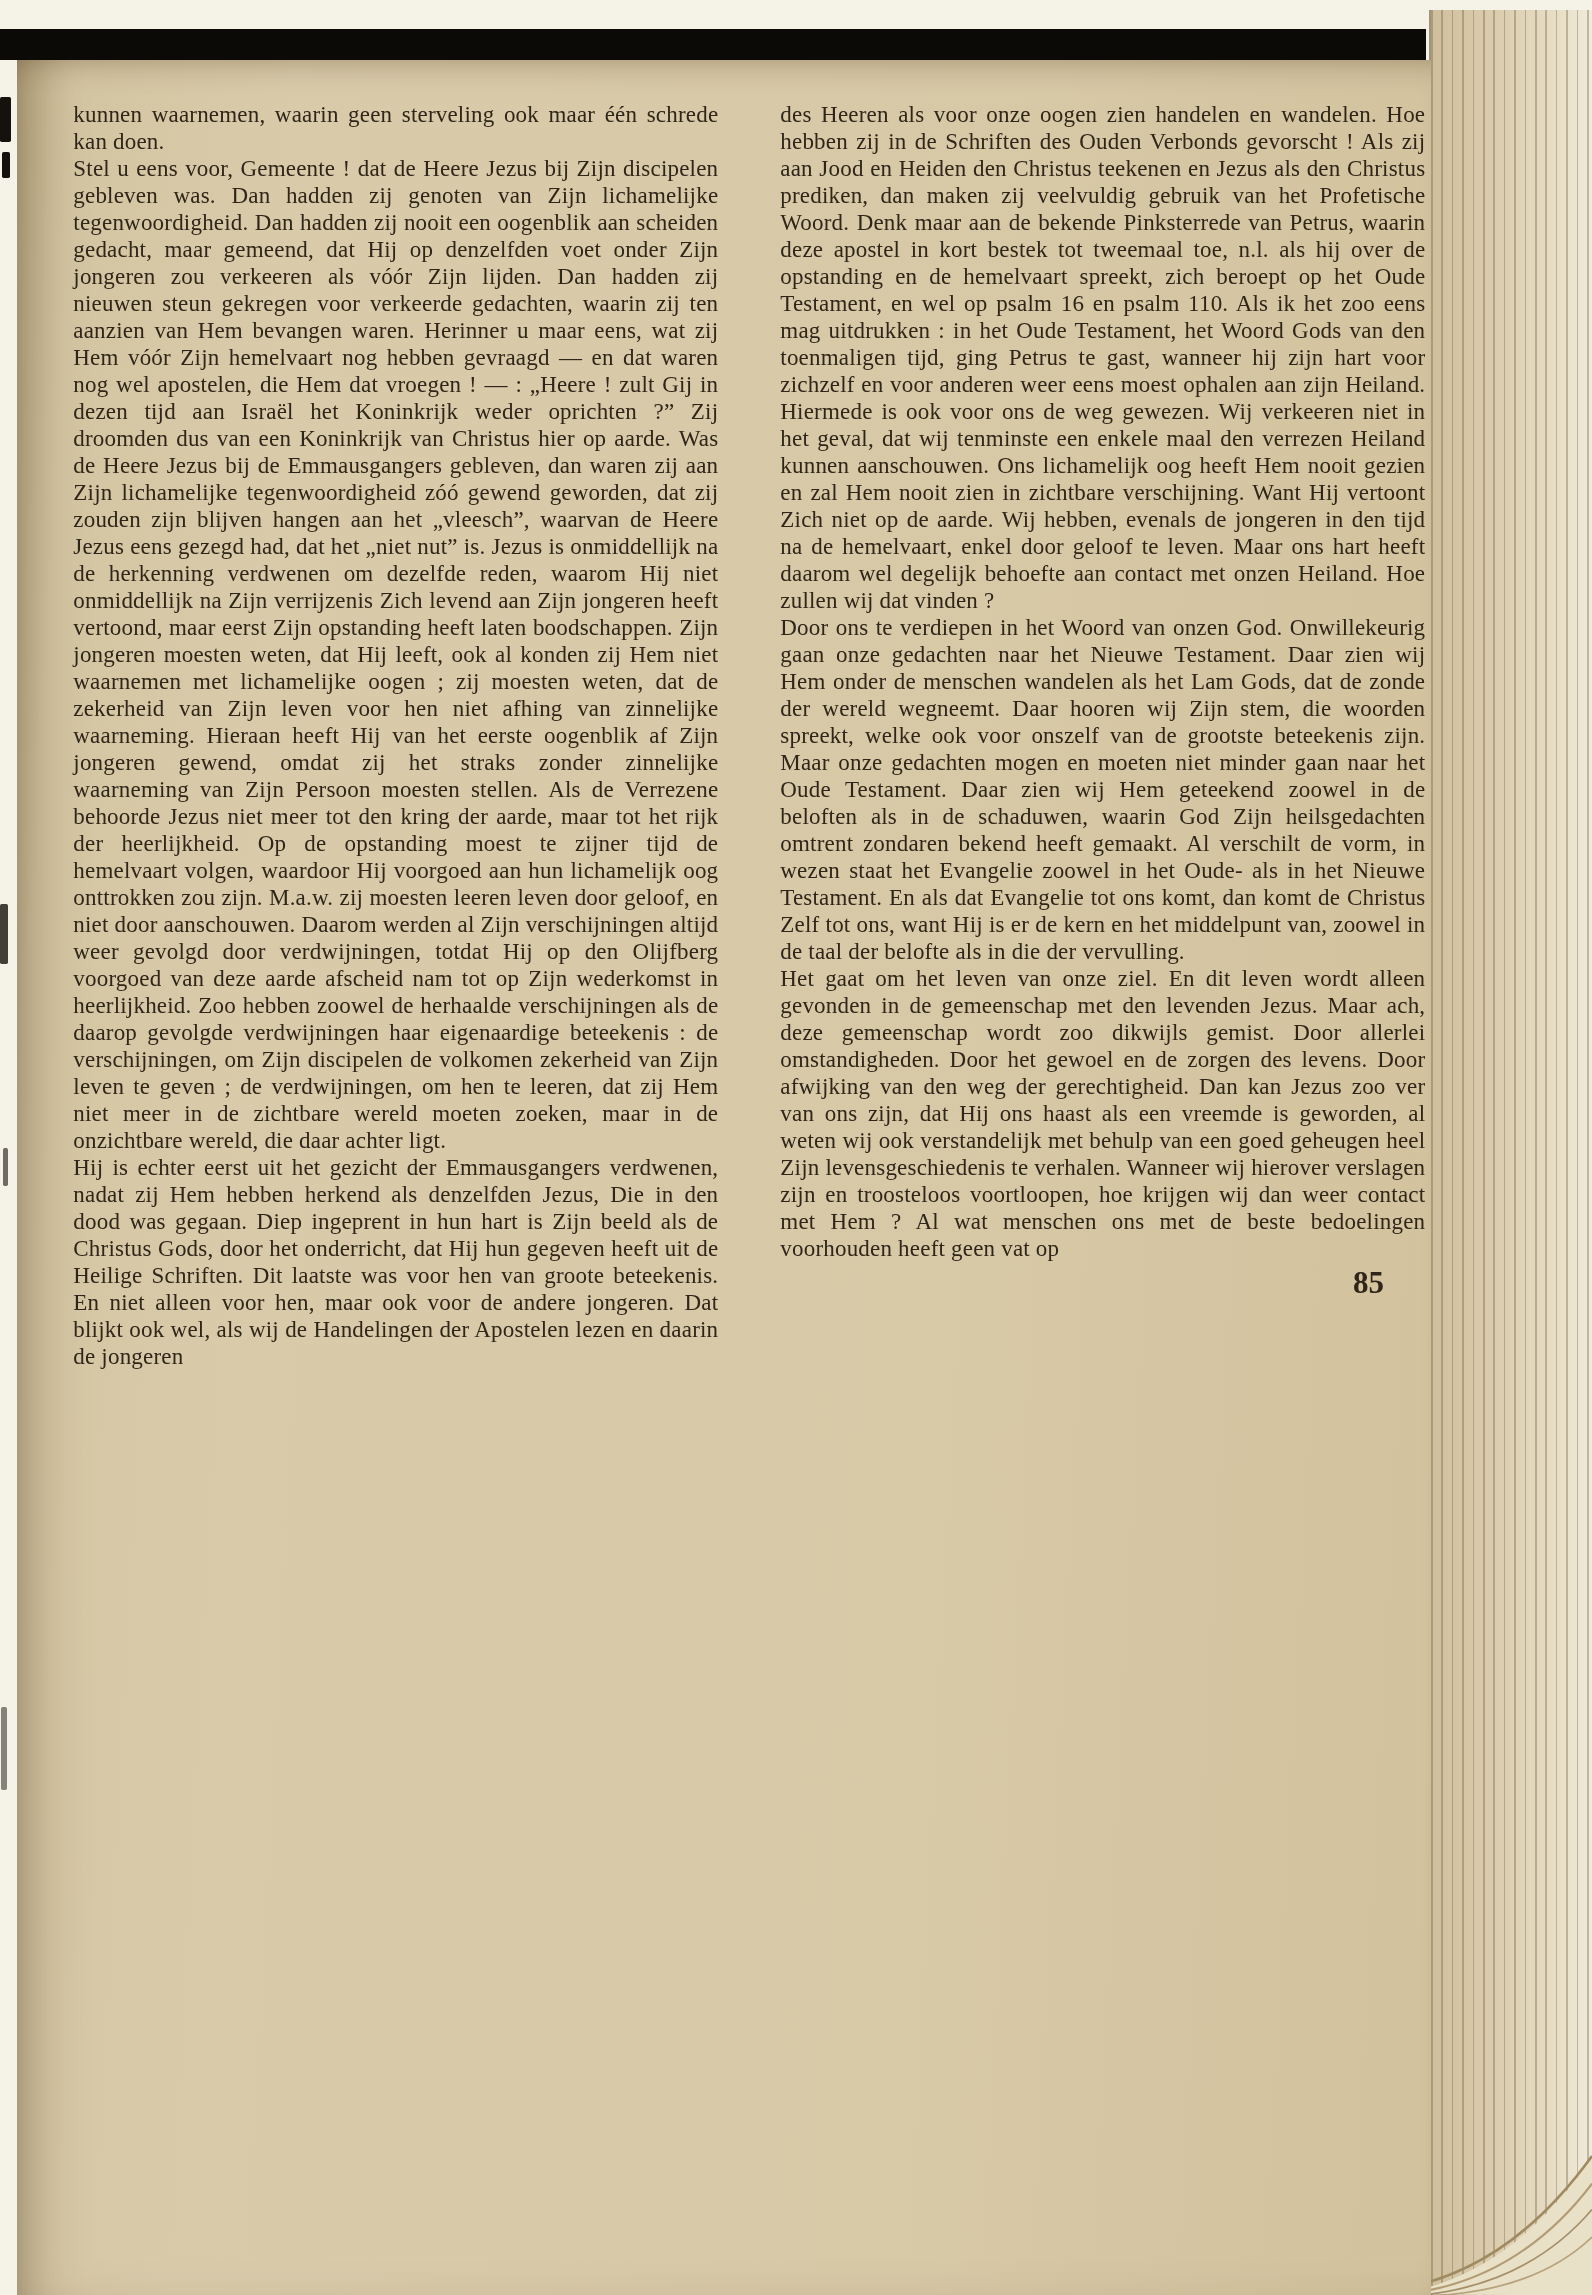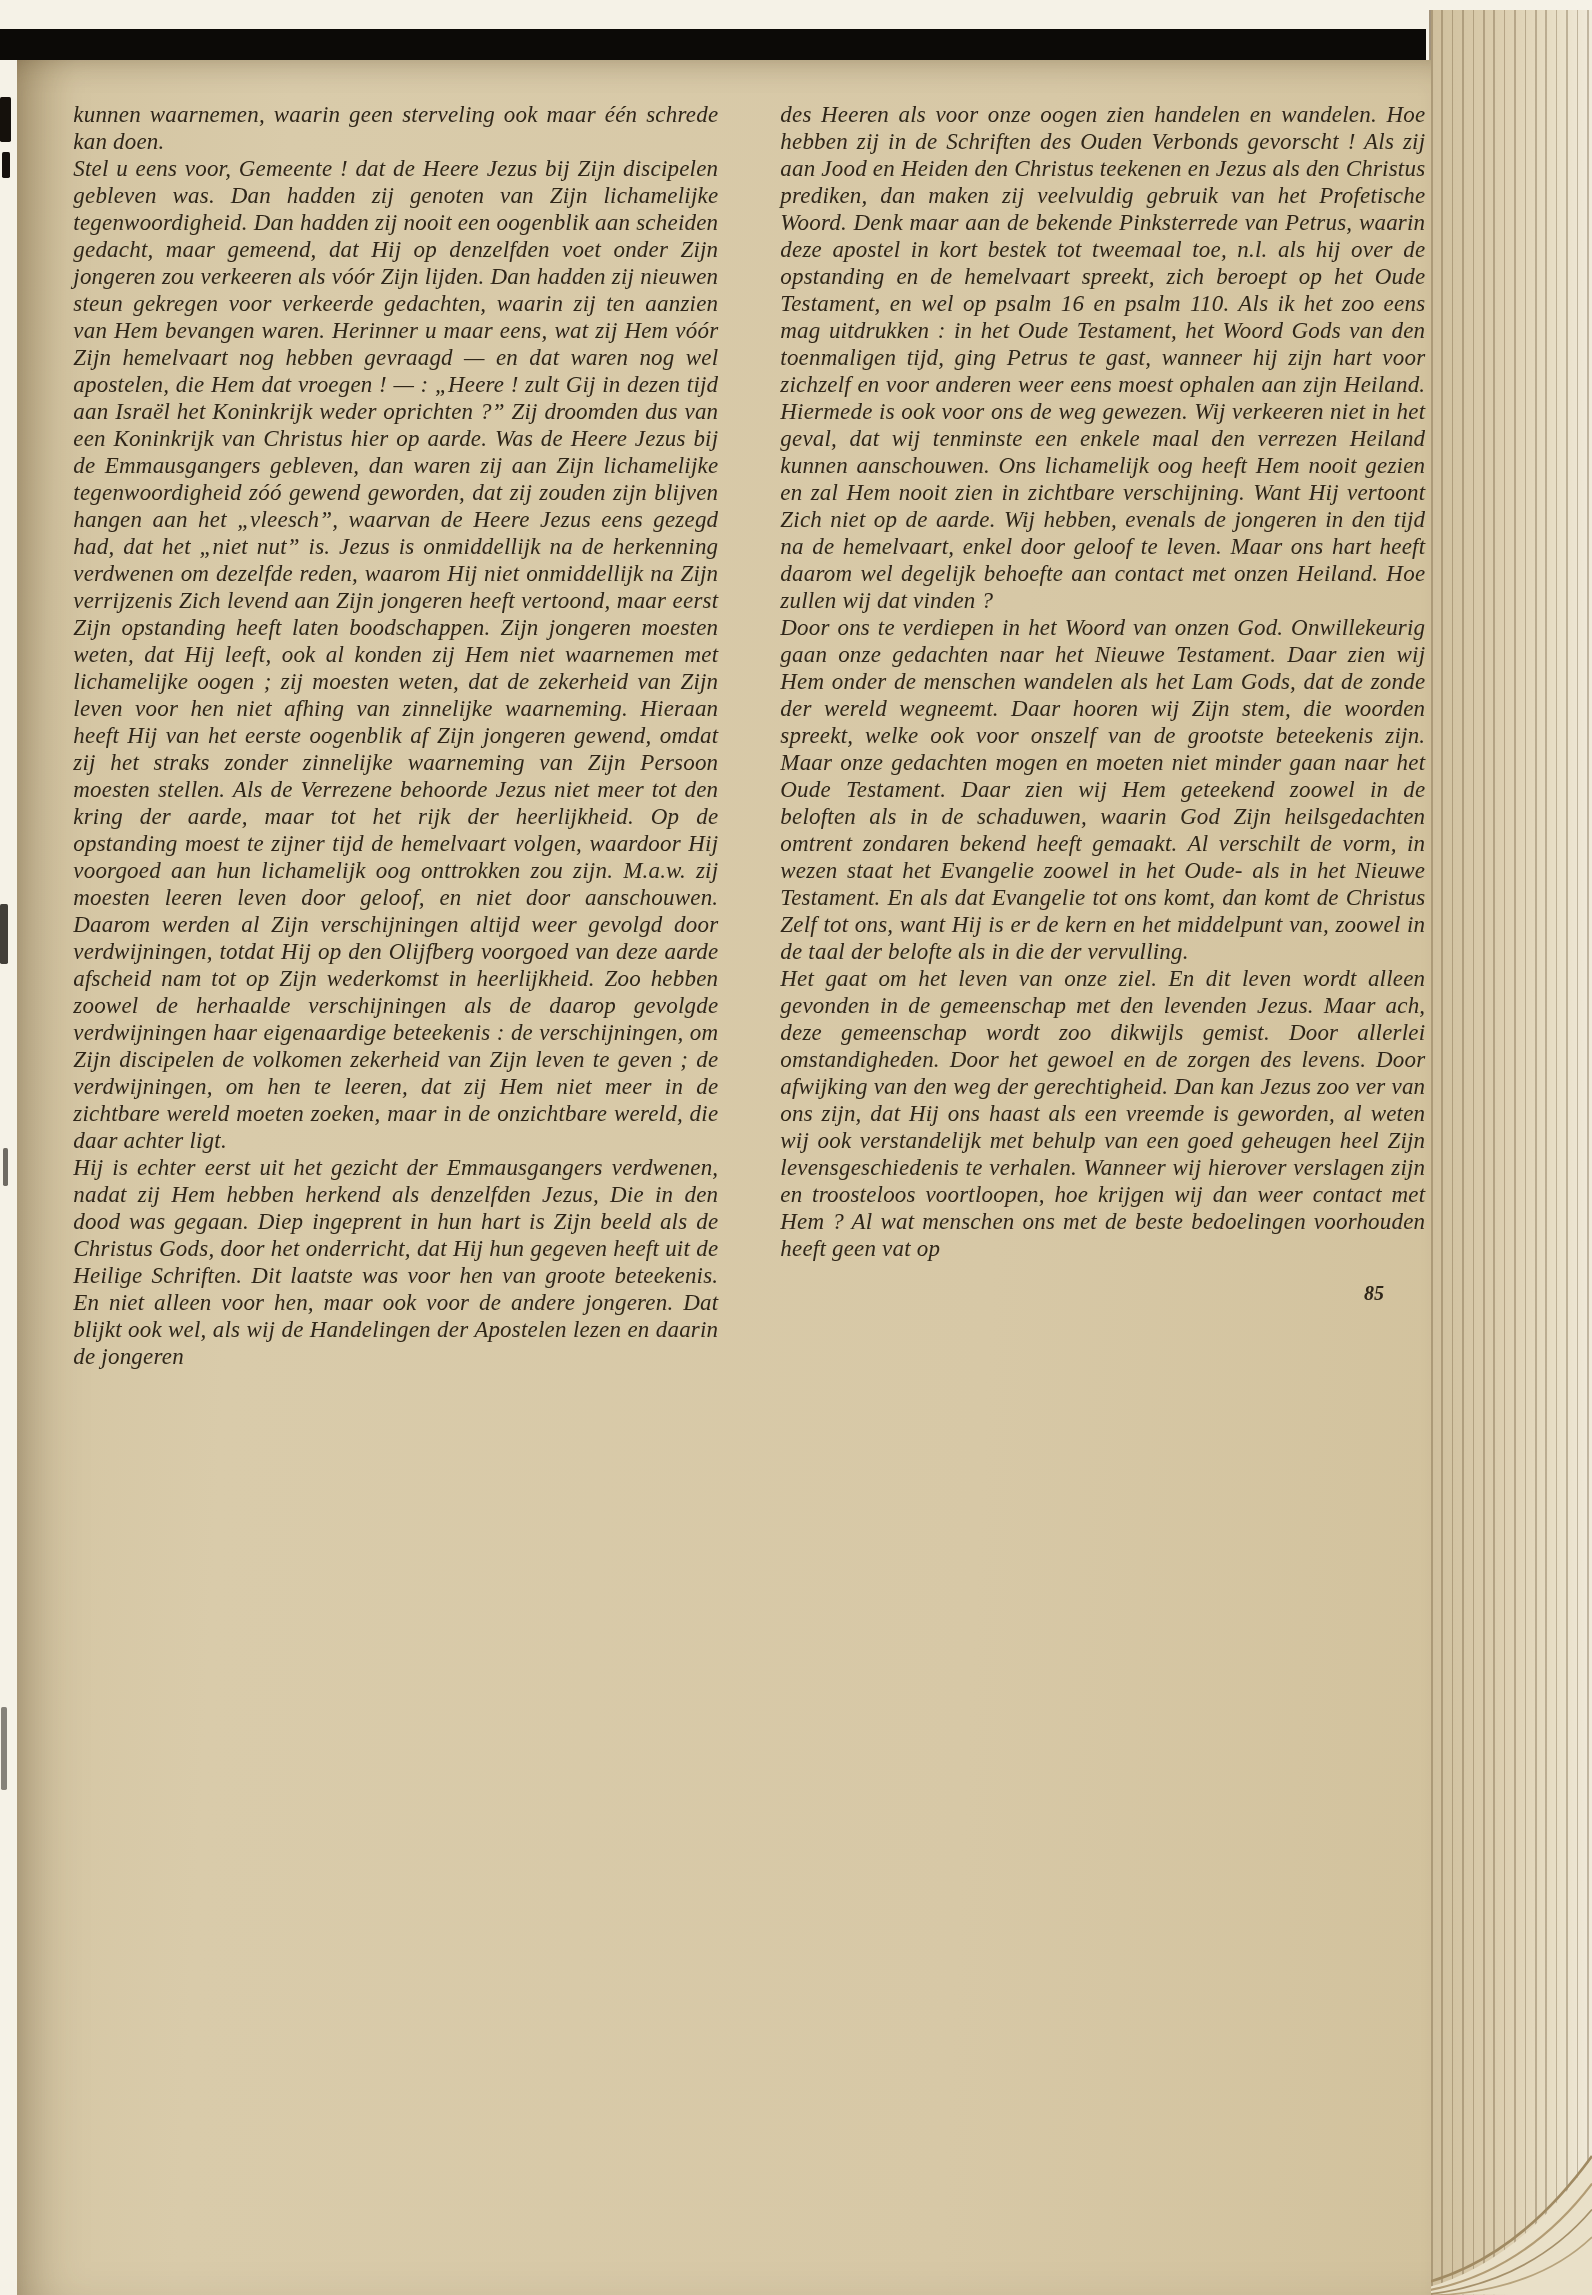--- a/index.html
+++ b/index.html
@@ -31,29 +31,28 @@
     display: flex;
     gap: 62px;
   }
   .col {
     width: 645px;
     text-align: justify;
     color: #2f2619;
     font-size: 23px;
     line-height: 27px;
     letter-spacing: 0.2px;
-    font-style: italic;
   }
   .col p { margin: 0; }
   .page-number {
     text-align: right;
     padding-right: 41px;
-    margin-top: 18px;
+    margin-top: 7px;
     font-weight: bold;
-    font-size: 20px;
+    font-size: 31px;
     color: #2f2619;
   }
   .edges {
     position: absolute;
     left: 1429px; top: 10.4px;
     width: 163px; height: 2285px;
     border-left: 2.6px solid rgba(96,75,45,.55);
     background:
       repeating-linear-gradient(90deg, rgba(104,82,50,.34) 0px, rgba(104,82,50,.34) 1.7px, rgba(0,0,0,0) 1.7px, rgba(0,0,0,0) 10.4px),
       linear-gradient(90deg, #cfbf9d 0%, #dbcdae 40%, #e8dfc7 78%, #f1ebdc 100%);

